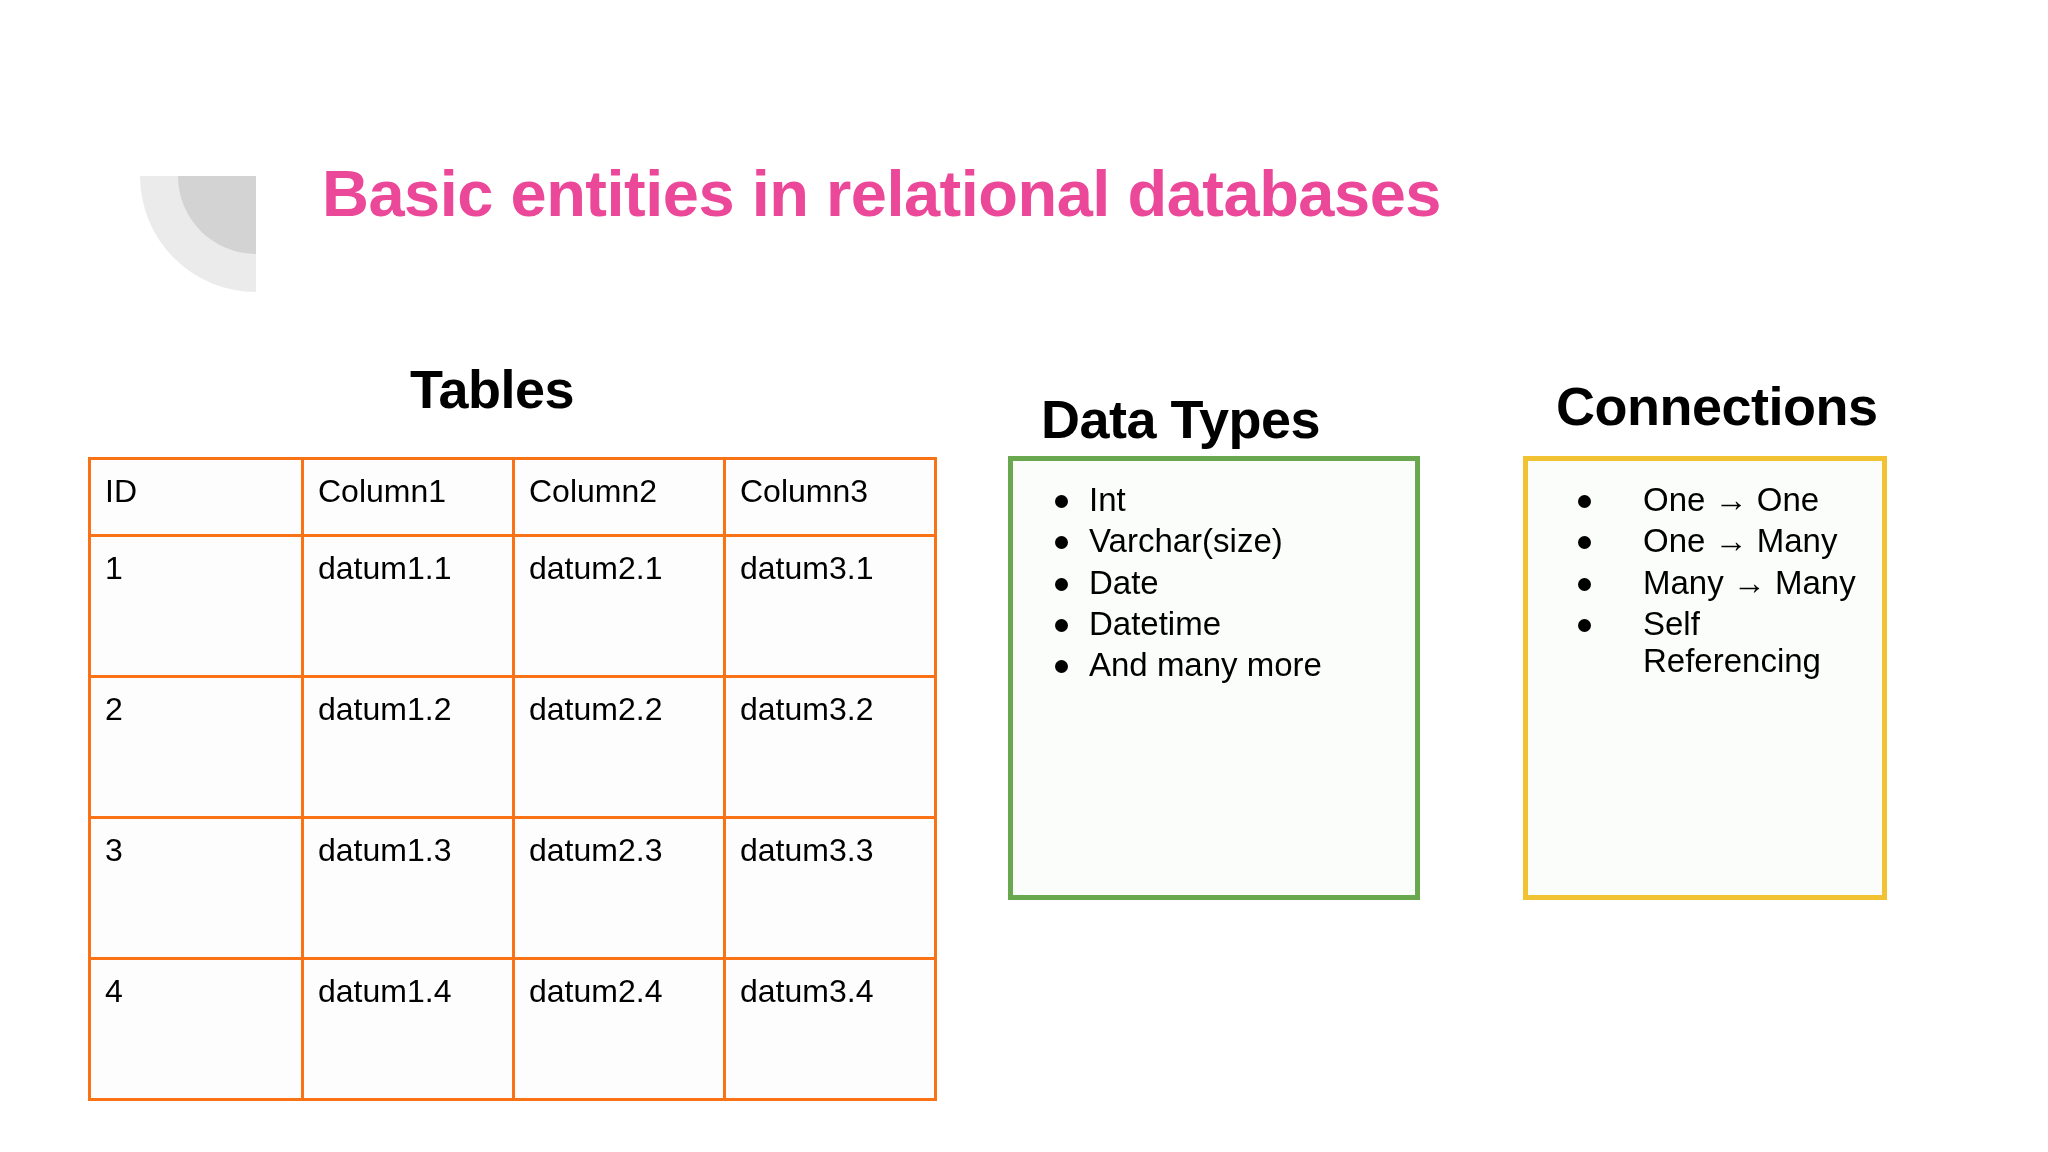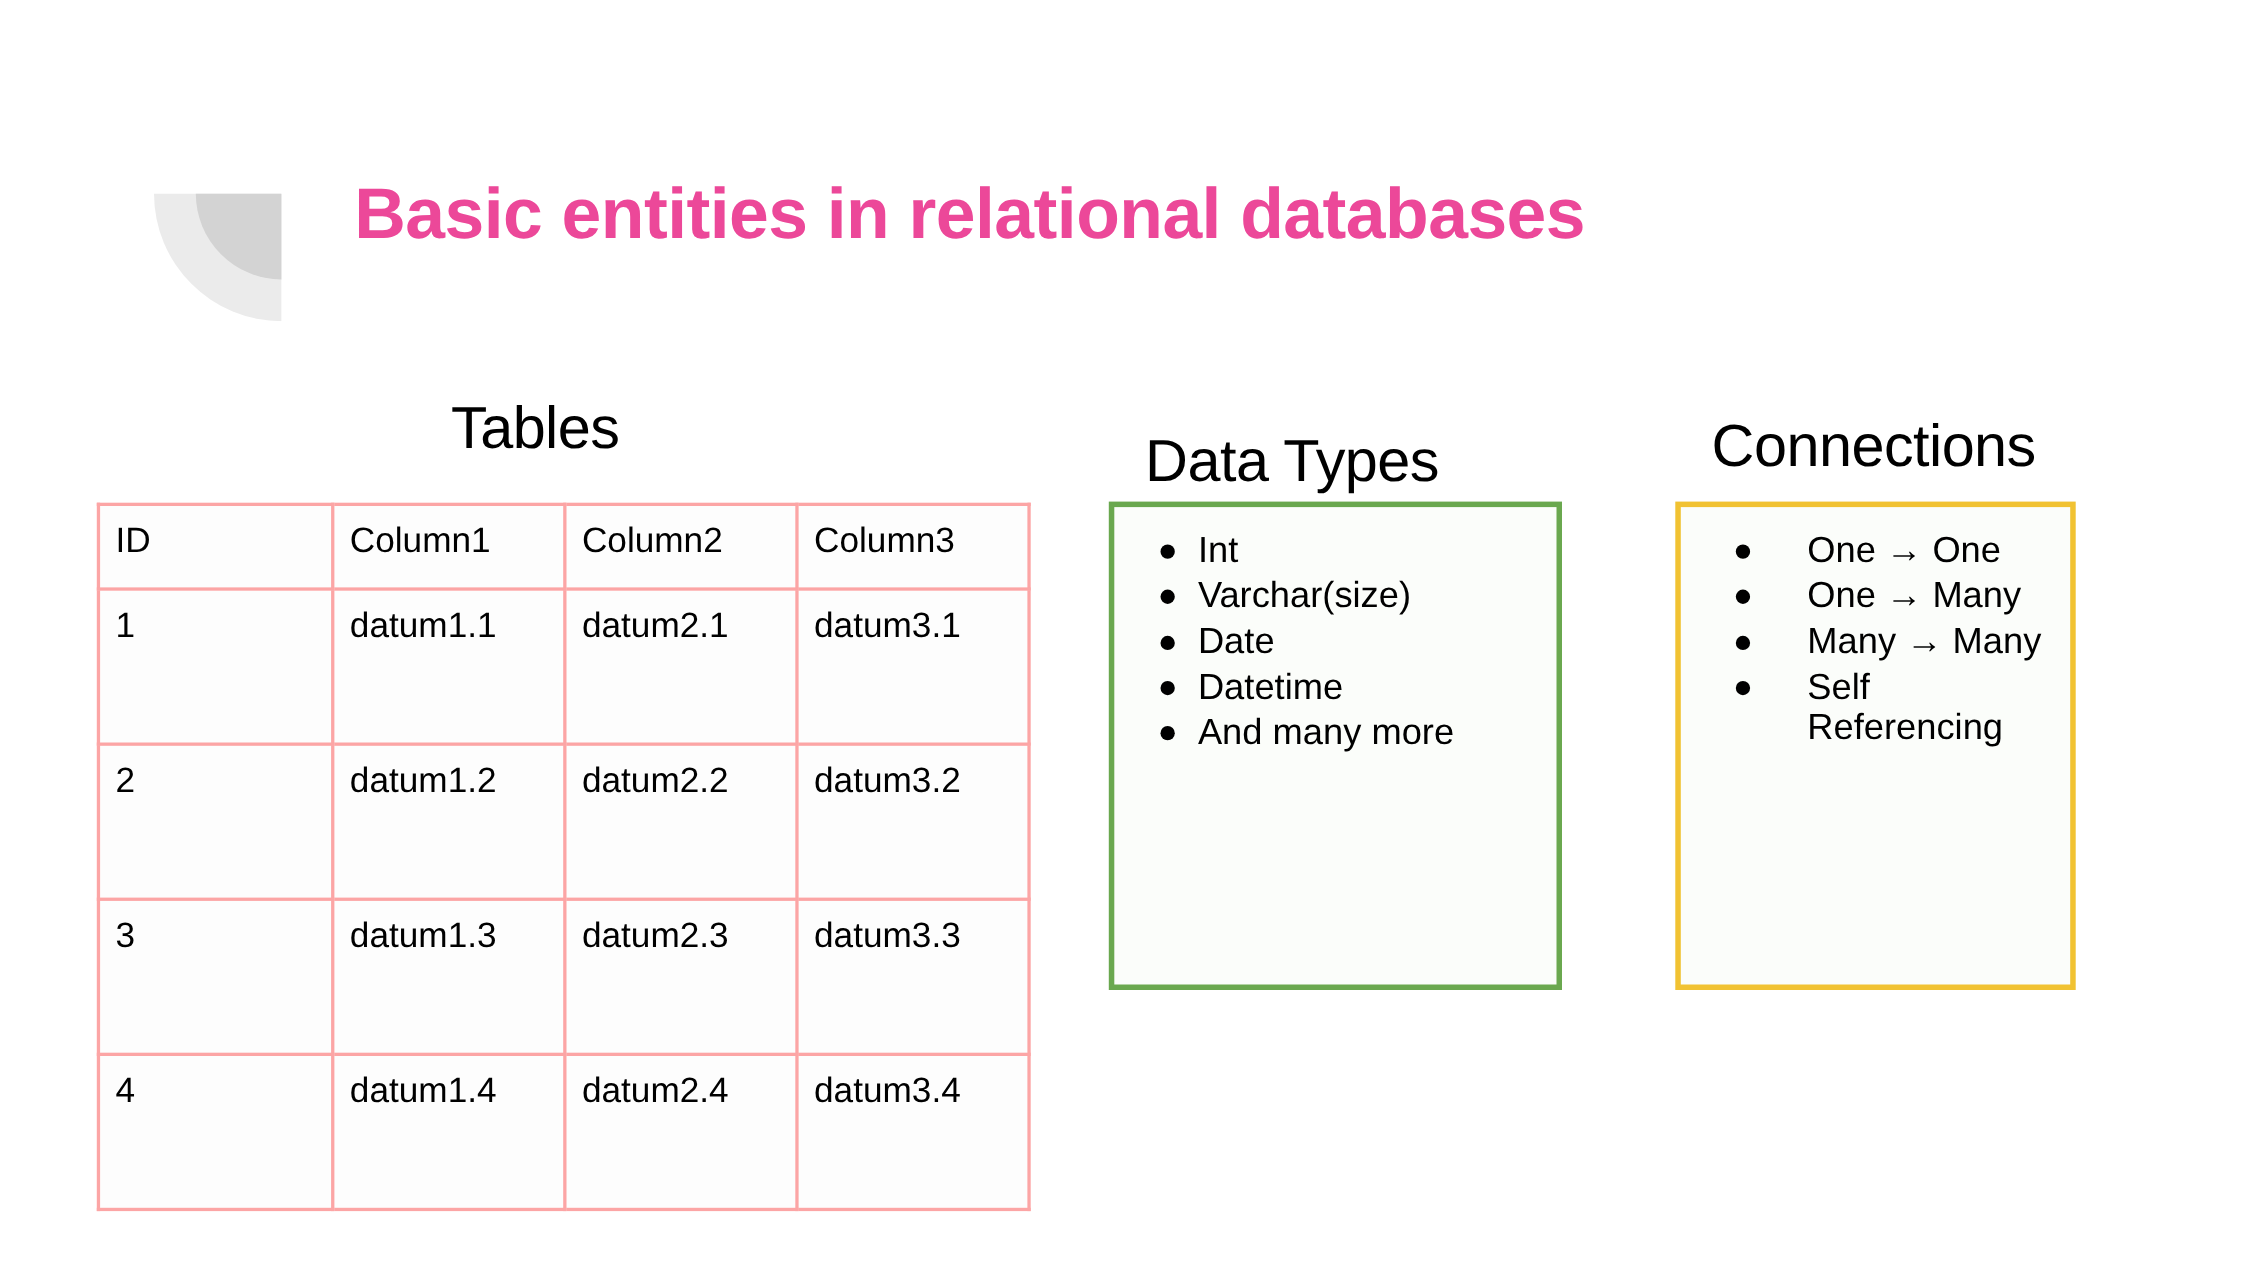--- a/index.html
+++ b/index.html
@@ -59,21 +59,21 @@
     font-weight: bold;
     color: #ec4899;
     letter-spacing: -0.5px;
     white-space: nowrap;
   }
 
   
   .section-heading {
     position: absolute;
     font-size: 54px;
-    font-weight: normal;
+    font-weight: bold;
     color: #000000;
     white-space: nowrap;
     letter-spacing: -0.5px;
   }
   #heading-tables   { left: 410px;  top: 358px; }
   #heading-datatypes{ left: 1041px; top: 360px; margin-top: 28px; }
   #heading-connections { left: 1556px; top: 375px; }
 
   
   #tables-panel {
@@ -81,21 +81,21 @@
     left: 88px;
     top: 457px;
     width: 847px;
   }
   table.db-table {
     border-collapse: collapse;
     width: 847px;
     table-layout: fixed;
   }
   table.db-table td {
-    border: 3px solid #fca5a5;
+    border: 3px solid #f97316;
     vertical-align: top;
     padding: 12px 14px 10px 14px;
     font-size: 32px;
     line-height: 1.22;
     color: #000000;
     background: #fdfdfd;
     word-break: break-word;
   }
   table.db-table tr.header-row td {
     height: 52px;

